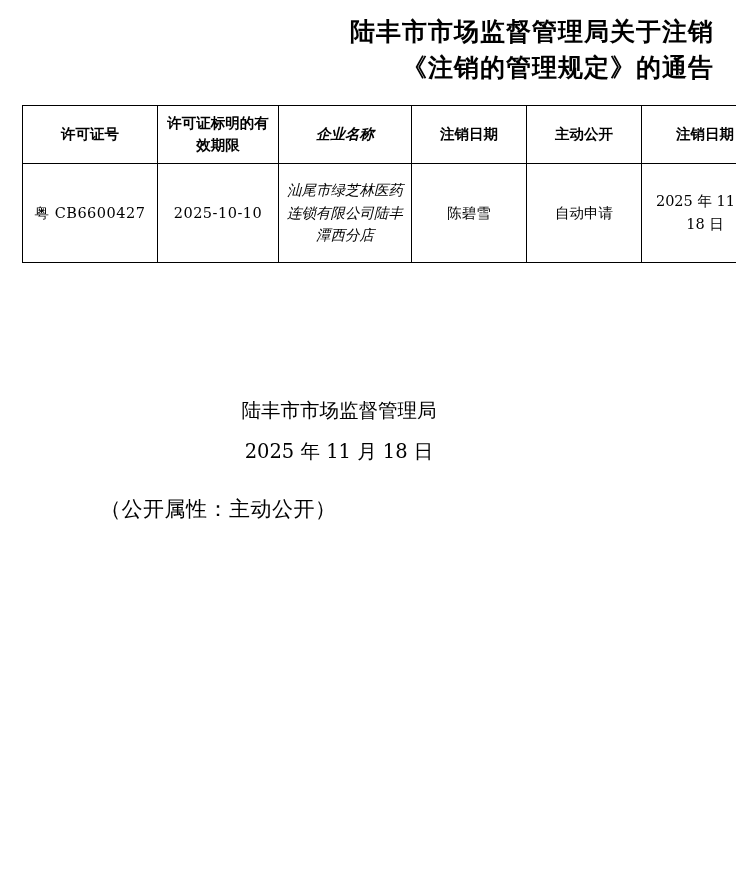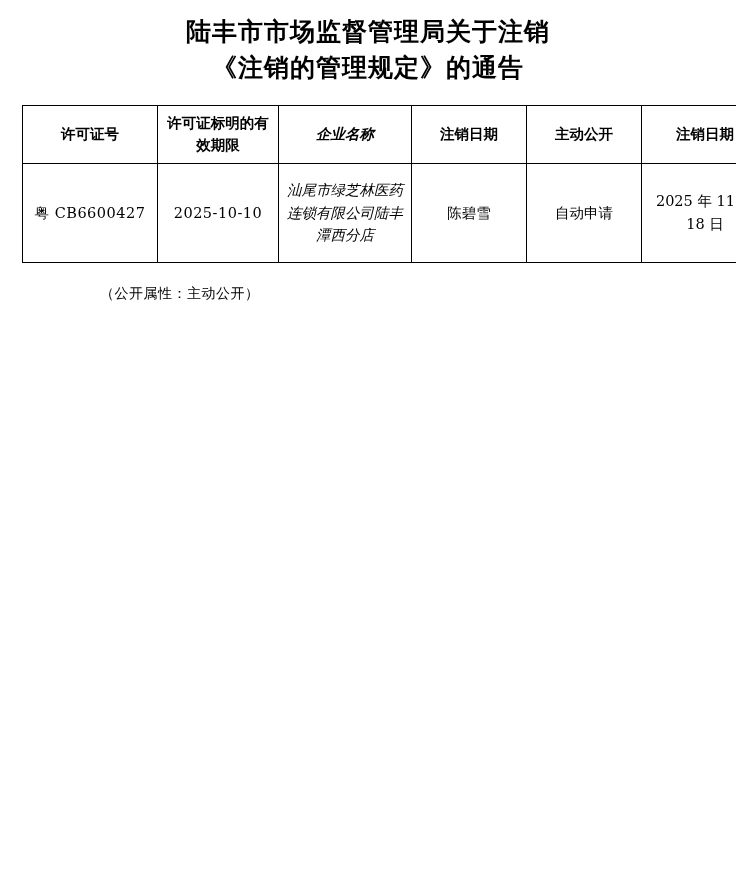--- a/index.html
+++ b/index.html
@@ -26,20 +26,21 @@
     text-align: center;
     font-size: 25px;
     font-weight: bold;
     line-height: 1.42;
     letter-spacing: 1px;
     margin: 0;
     font-family: "DejaVu Serif", "Liberation Serif", serif;
   }
   .doc-title .line {
     display: block;
+    text-align: right;
   }
   .doc-number {
     text-align: center;
     font-size: 19px;
     margin-top: 18px;
     letter-spacing: 1px;
   }
   .body-text {
     margin-top: 44px;
     font-size: 19.5px;
@@ -91,21 +92,21 @@
   }
   .signature {
     margin-top: 128px;
     text-align: center;
     font-size: 19.5px;
     line-height: 2.1;
     padding-right: 58px;
   }
   .attribute {
     margin-top: 22px;
-    font-size: 14px;
+    font-size: 21px;
     padding-left: 78px;
     letter-spacing: 0.5px;
   }
 </style>
 </head>
 <body>
 
 <div class="page">
 
   <h1 class="doc-title">
@@ -131,16 +132,20 @@
         <td class="col1 cell-mono">粤 CB6600427</td>
         <td class="col2 cell-mono">2025-10-10</td>
         <td class="col3 cell-narrow">汕尾市绿芝林医药连锁有限公司陆丰潭西分店</td>
         <td class="col4">陈碧雪</td>
         <td class="col5">自动申请</td>
         <td class="col6">2025 年 11 月 18 日</td>
       </tr>
     </tbody>
   </table>
 
+  <div class="signature">
+    <div>陆丰市市场监督管理局</div>
+    <div>2025 年 11 月 18 日</div>
+  </div>
 
   <div class="attribute">（公开属性：主动公开）</div>
 
 </div>
 
 </body></html>

